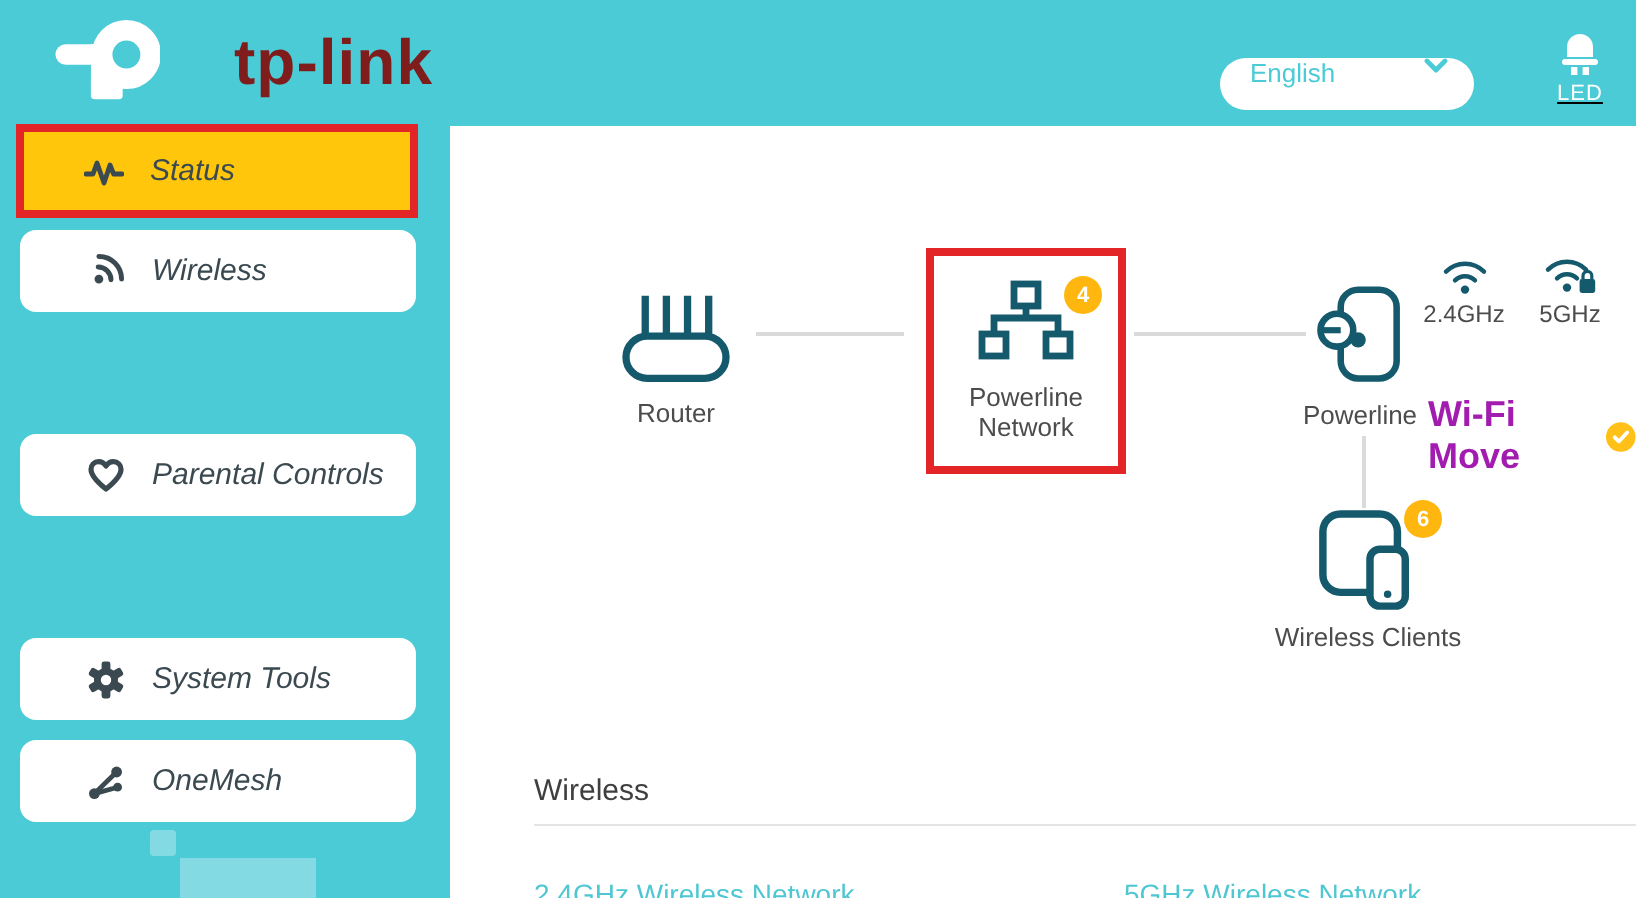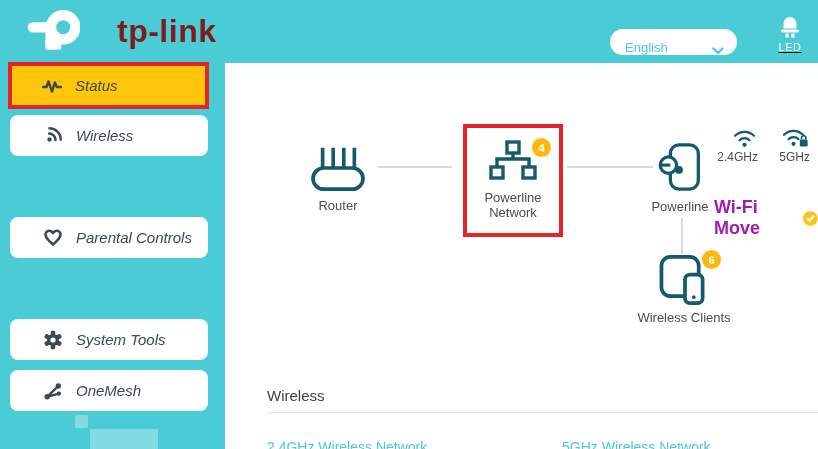--- a/index.html
+++ b/index.html
@@ -9,21 +9,21 @@
 
   
   .content { position:absolute; left:225px; top:63px; right:0; bottom:0; background:#ffffff; }
 
   
   .logo { position:absolute; left:24px; top:6px; display:flex; align-items:center; gap:9px; }
   .logo-text { color:#7f1d1d; font-size:32px; font-weight:600; letter-spacing:0.5px;margin-left:28px; }
 
   
   .lang { position:absolute; left:610px; top:29px; width:127px; height:26px; background:#fff;
-          border-radius:13px; display:flex; align-items:flex-end; justify-content:space-between;
+          border-radius:13px; display:flex; align-items:flex-start; justify-content:space-between;
           padding:0 13px 0 15px; cursor:pointer; }
   .lang-label { color:#4BCBD5; font-size:13px; }
 
   
   .led { position:absolute; left:768px; top:14px; width:44px; display:flex; flex-direction:column;
          align-items:center; cursor:pointer;text-decoration:underline; }
   .led-label { color:#fff; font-size:11px; margin-top:3px; letter-spacing:0.5px; }
 
   
   .nav-item { position:absolute; left:10px; width:198px; height:41px; background:#fff;
@@ -35,21 +35,21 @@
 
   
   .node-label { color:#4C4C4C; font-size:13px; text-align:center; }
   .conn-h { position:absolute; height:2px; background:#DADADA; }
   .conn-v { position:absolute; width:2px; background:#DADADA; }
   .badge { position:absolute; width:19px; height:19px; border-radius:50%; background:#FFB70F;
            color:#fff; font-size:11px; font-weight:bold; display:flex; align-items:center;
            justify-content:center; }
   .annotation { position:absolute; border:4px solid #E32528; background:transparent; pointer-events:none; }
 
-  .band { position:absolute; display:flex; flex-direction:column; align-items:flex-end; }
+  .band { position:absolute; display:flex; flex-direction:column; align-items:center; }
   .band-label { color:#4C4C4C; font-size:12px; margin-top:2px; }
 
   .wifimove { position:absolute; left:714px; top:197px; display:flex; align-items:center; gap:7px; }
   .wifimove-label { color:#a21caf; font-size:18px;font-weight:bold; }
 
   .section-title { position:absolute; left:267px; top:387px; font-size:15px; color:#3F3F3F; }
   .section-divider { position:absolute; left:267px; top:412px; width:551px; height:1px; background:#E4E4E4; }
   .wl-link { position:absolute; top:439px; font-size:14px; color:#4EC7D2; cursor:pointer; white-space:nowrap; }
 
   

